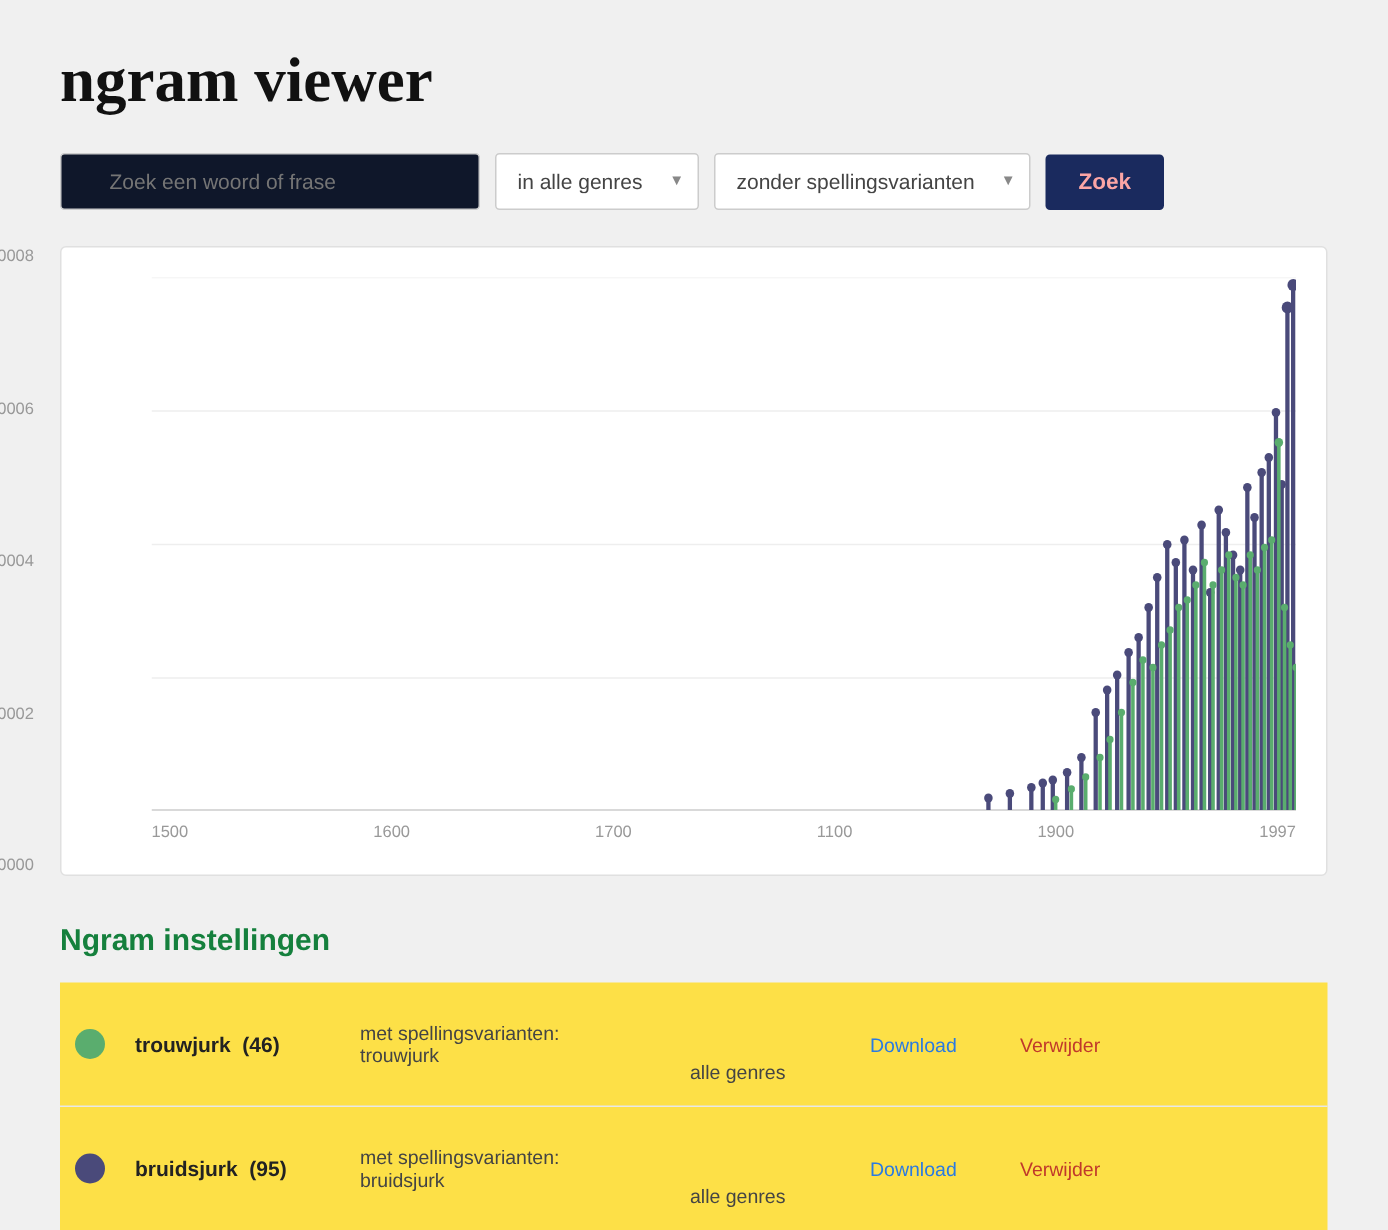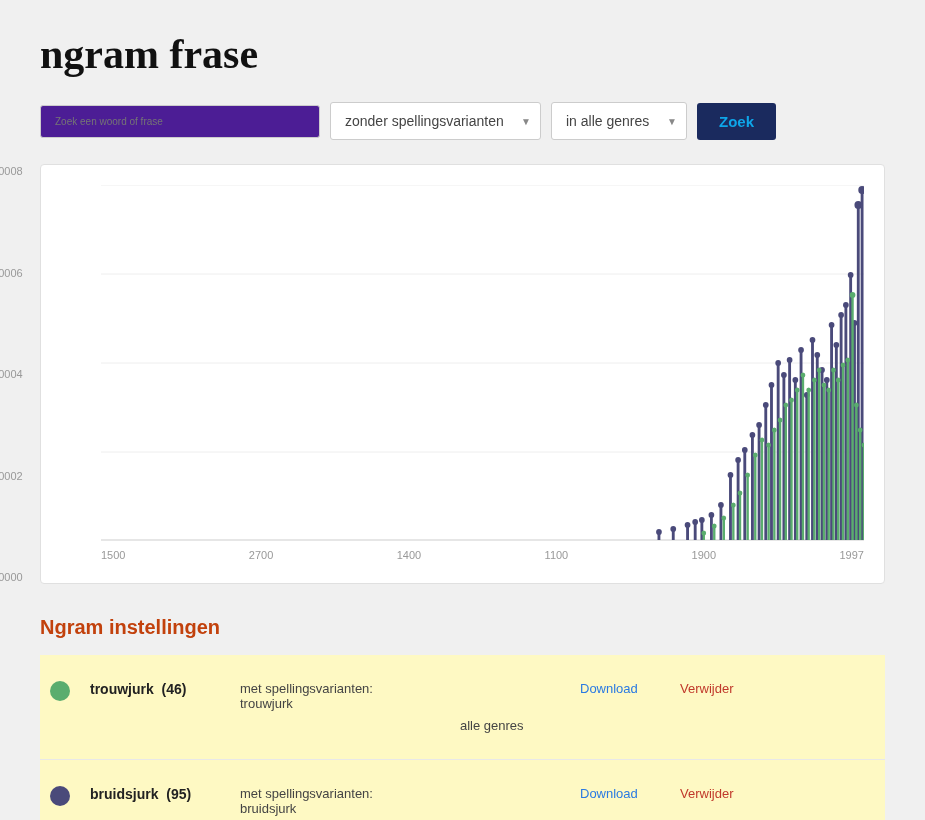--- a/index.html
+++ b/index.html
@@ -18,25 +18,25 @@
     }
     .search-bar {
       display: flex;
       gap: 10px;
       margin-bottom: 24px;
       align-items: center;
     }
     .search-input {
       flex: 1;
       max-width: 280px;
-      padding: 10px 14px;
+      padding: 10px 32px;
       border: 1px solid #ccc;
       border-radius: 3px;
-      font-size: 10px;
-      background: #4c1d95;
+      font-size: 14px;
+      background: #0f172a;
       color: #888;
       outline: none;
     }
     .select-wrapper {
       position: relative;
       display: inline-block;
     }
     .select-wrapper select {
       appearance: none;
       -webkit-appearance: none;
@@ -55,21 +55,21 @@
       right: 10px;
       top: 50%;
       transform: translateY(-50%);
       font-size: 10px;
       color: #888;
       pointer-events: none;
     }
     .search-btn {
       padding: 10px 22px;
       background: #1a2a5e;
-      color: #0ea5e9;
+      color: #fca5a5;
       border: none;
       border-radius: 3px;
       font-size: 15px;
       font-weight: bold;
       cursor: pointer;
     }
     .chart-container {
       background: #fff;
       border: 1px solid #e0e0e0;
       border-radius: 4px;
@@ -105,28 +105,28 @@
       color: #999;
       padding: 4px 0 0 0;
     }
     .settings-section {
       margin-top: 10px;
     }
     .settings-title {
       font-size: 20px;
       font-weight: bold;
       margin-bottom: 16px;
-      color: #c2410c;
+      color: #15803d;
     }
     .ngram-row {
       display: flex;
-      align-items: flex-start;
-      padding: 26px 10px;
+      align-items: center;
+      padding: 15px 10px;
       border-bottom: 1px solid #e8e8e8;
-      background: #fef9c3;
+      background: #fde047;
       gap: 20px;
     }
     .ngram-row:last-child {
       border-bottom: none;
     }
     .color-dot {
       width: 20px;
       height: 20px;
       border-radius: 50%;
       flex-shrink: 0;
@@ -158,38 +158,38 @@
     .ngram-verwijder {
       font-size: 13px;
       color: #c0392b;
       cursor: pointer;
       min-width: 80px;
     }
   </style>
 </head>
 <body>
 
-<h1 class="title">ngram frase</h1>
+<h1 class="title">ngram viewer</h1>
 
 <div class="search-bar">
   <input class="search-input" type="text" placeholder="Zoek een woord of frase" style="">
-  <div class="select-wrapper">
-    <select>
-      <option>zonder spellingsvarianten</option>
-      <option>met spellingsvarianten</option>
-    </select>
-  </div>
   <div class="select-wrapper">
     <select>
       <option>in alle genres</option>
       <option>kranten</option>
       <option>tijdschriften</option>
       <option>boeken</option>
     </select>
   </div>
+  <div class="select-wrapper">
+    <select>
+      <option>zonder spellingsvarianten</option>
+      <option>met spellingsvarianten</option>
+    </select>
+  </div>
   <button class="search-btn">Zoek</button>
 </div>
 
 <div class="chart-container">
   <div class="y-axis-labels">
     <span>0.0008</span>
     <span>0.0006</span>
     <span>0.0004</span>
     <span>0.0002</span>
     <span>0.0000</span>
@@ -380,22 +380,22 @@
 
       <line x1="796" y1="355" x2="796" y2="245" stroke="#5aad6e" stroke-width="2.5"></line>
       <circle cx="796" cy="245" r="2.5" fill="#5aad6e"></circle>
 
       <line x1="800" y1="355" x2="800" y2="260" stroke="#5aad6e" stroke-width="2.5"></line>
       <circle cx="800" cy="260" r="2.5" fill="#5aad6e"></circle>
     </svg>
   </div>
   <div class="x-axis-labels">
     <span>1500</span>
-    <span>2700</span>
-    <span>1400</span>
+    <span>1600</span>
+    <span>1700</span>
     <span>1100</span>
     <span>1900</span>
     <span>1997</span>
   </div>
 </div>
 
 <div class="settings-section">
   <h2 class="settings-title">Ngram instellingen</h2>
 
   <div class="ngram-row">

